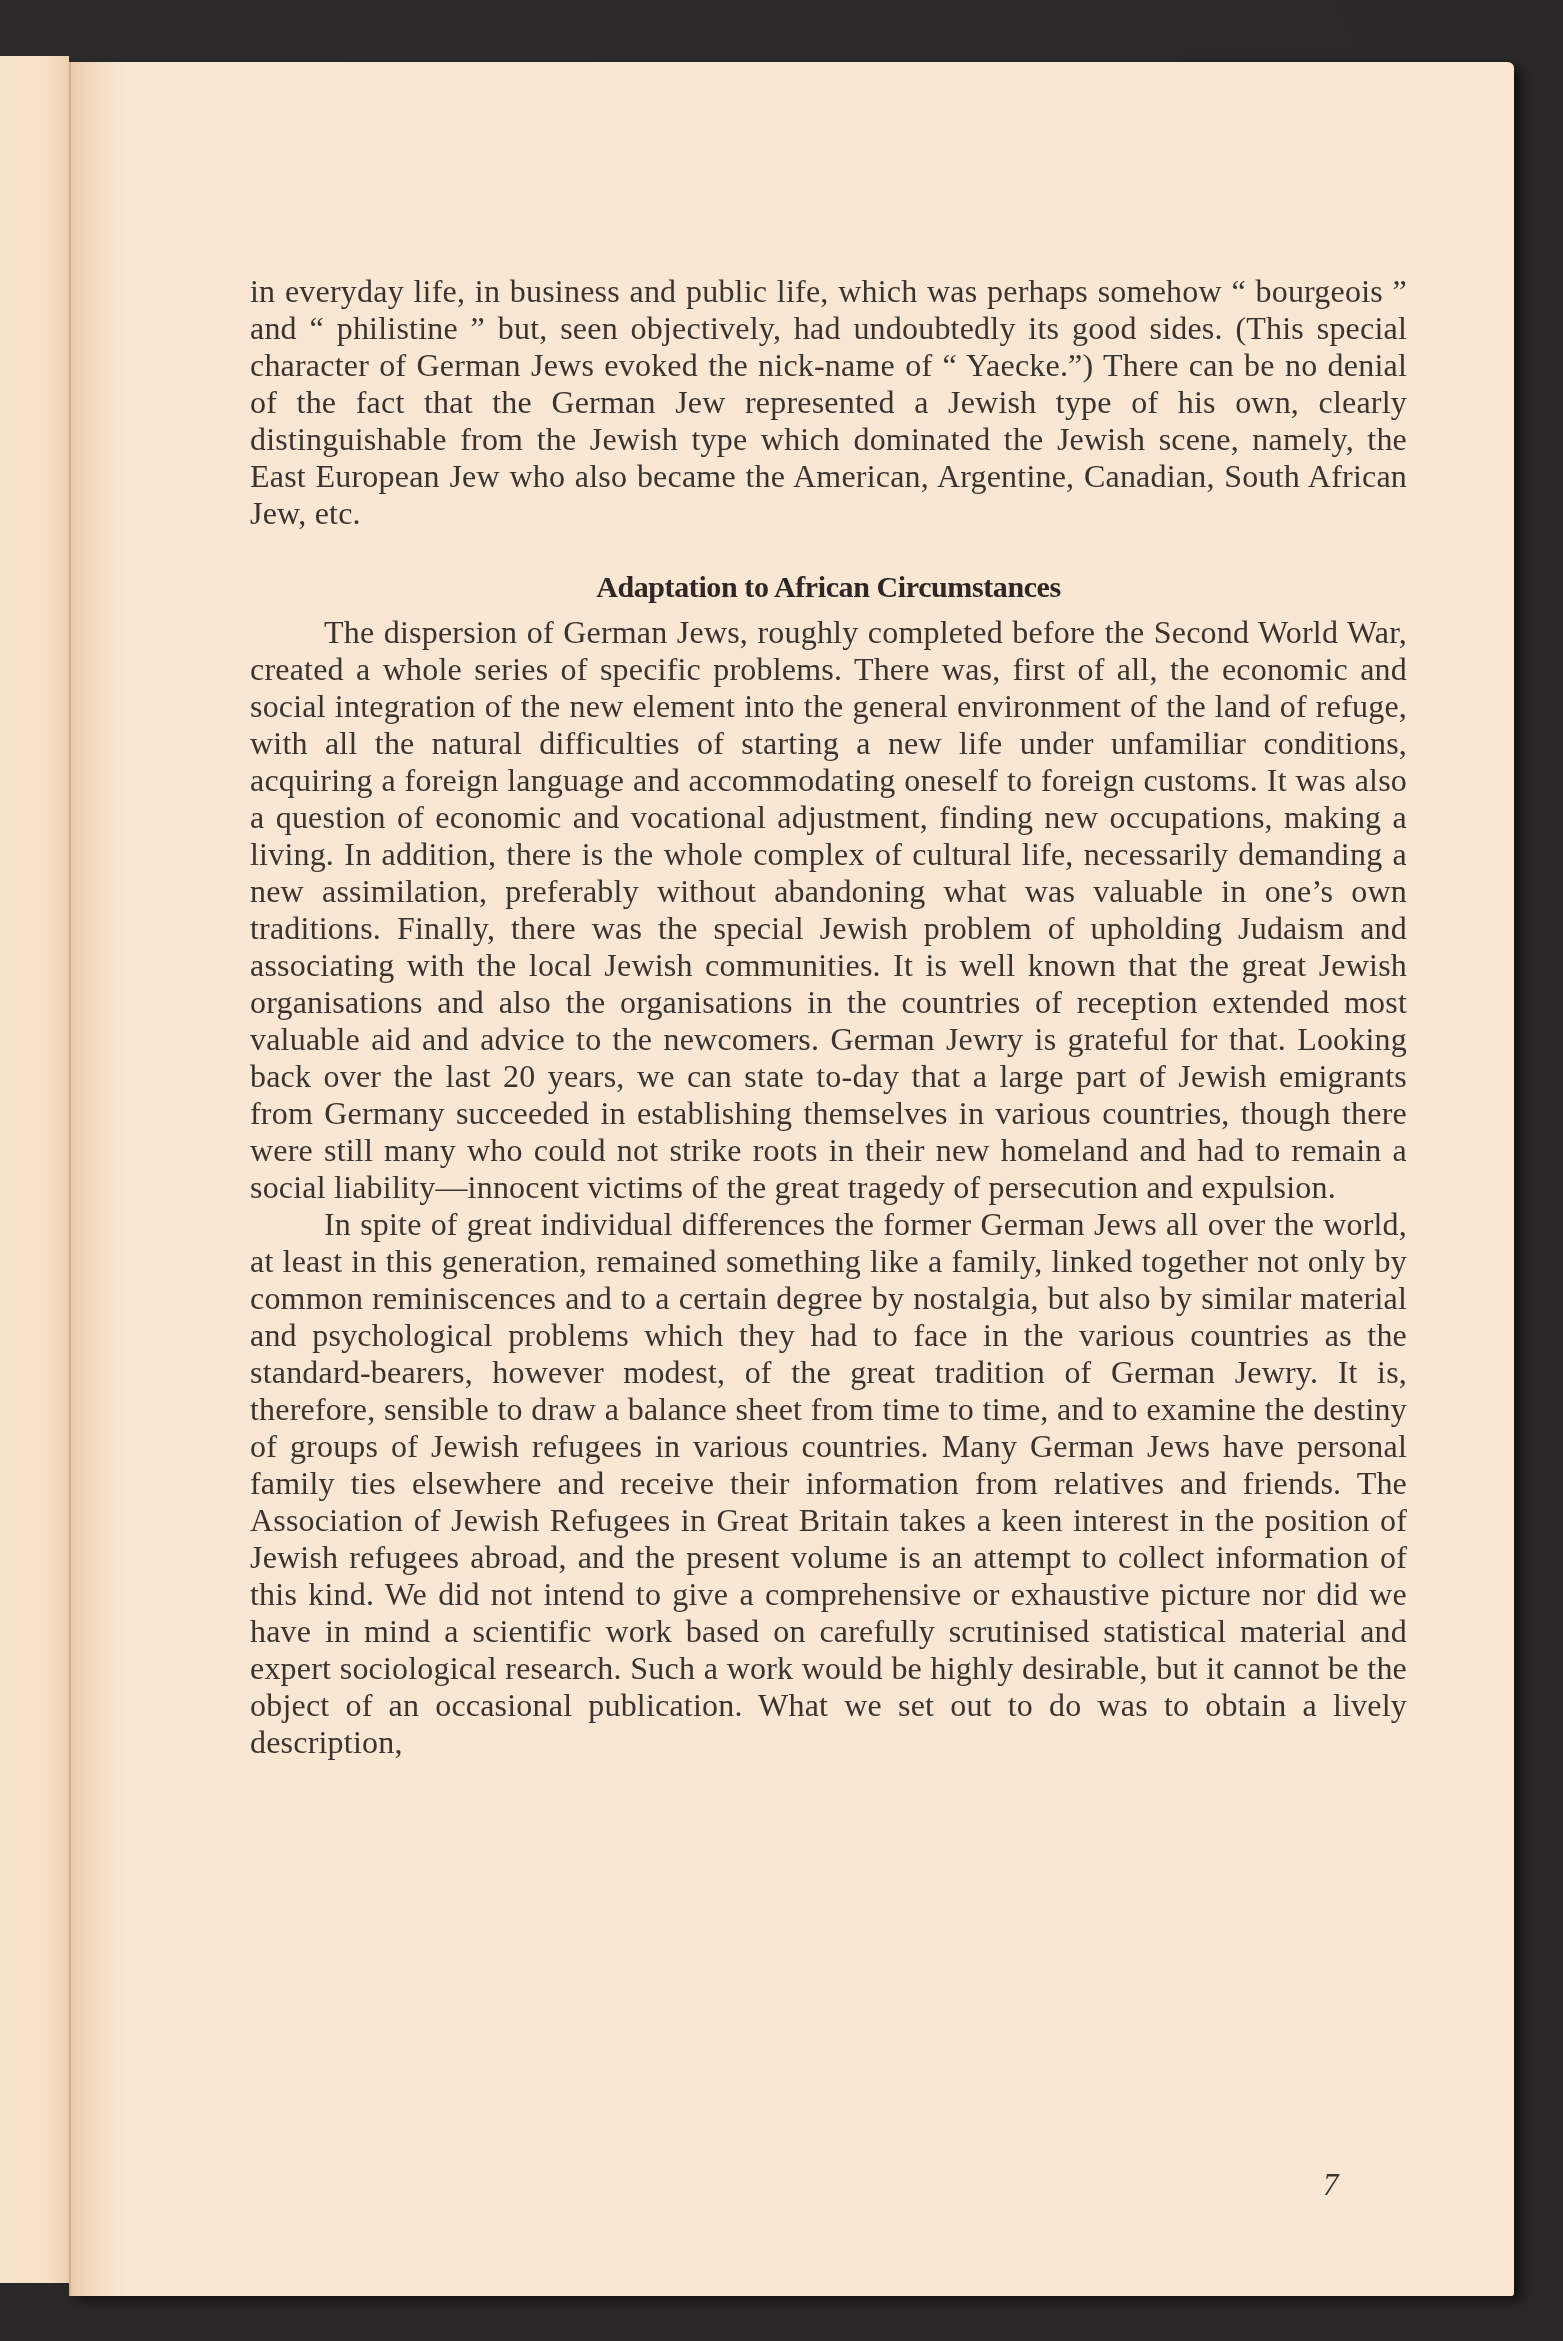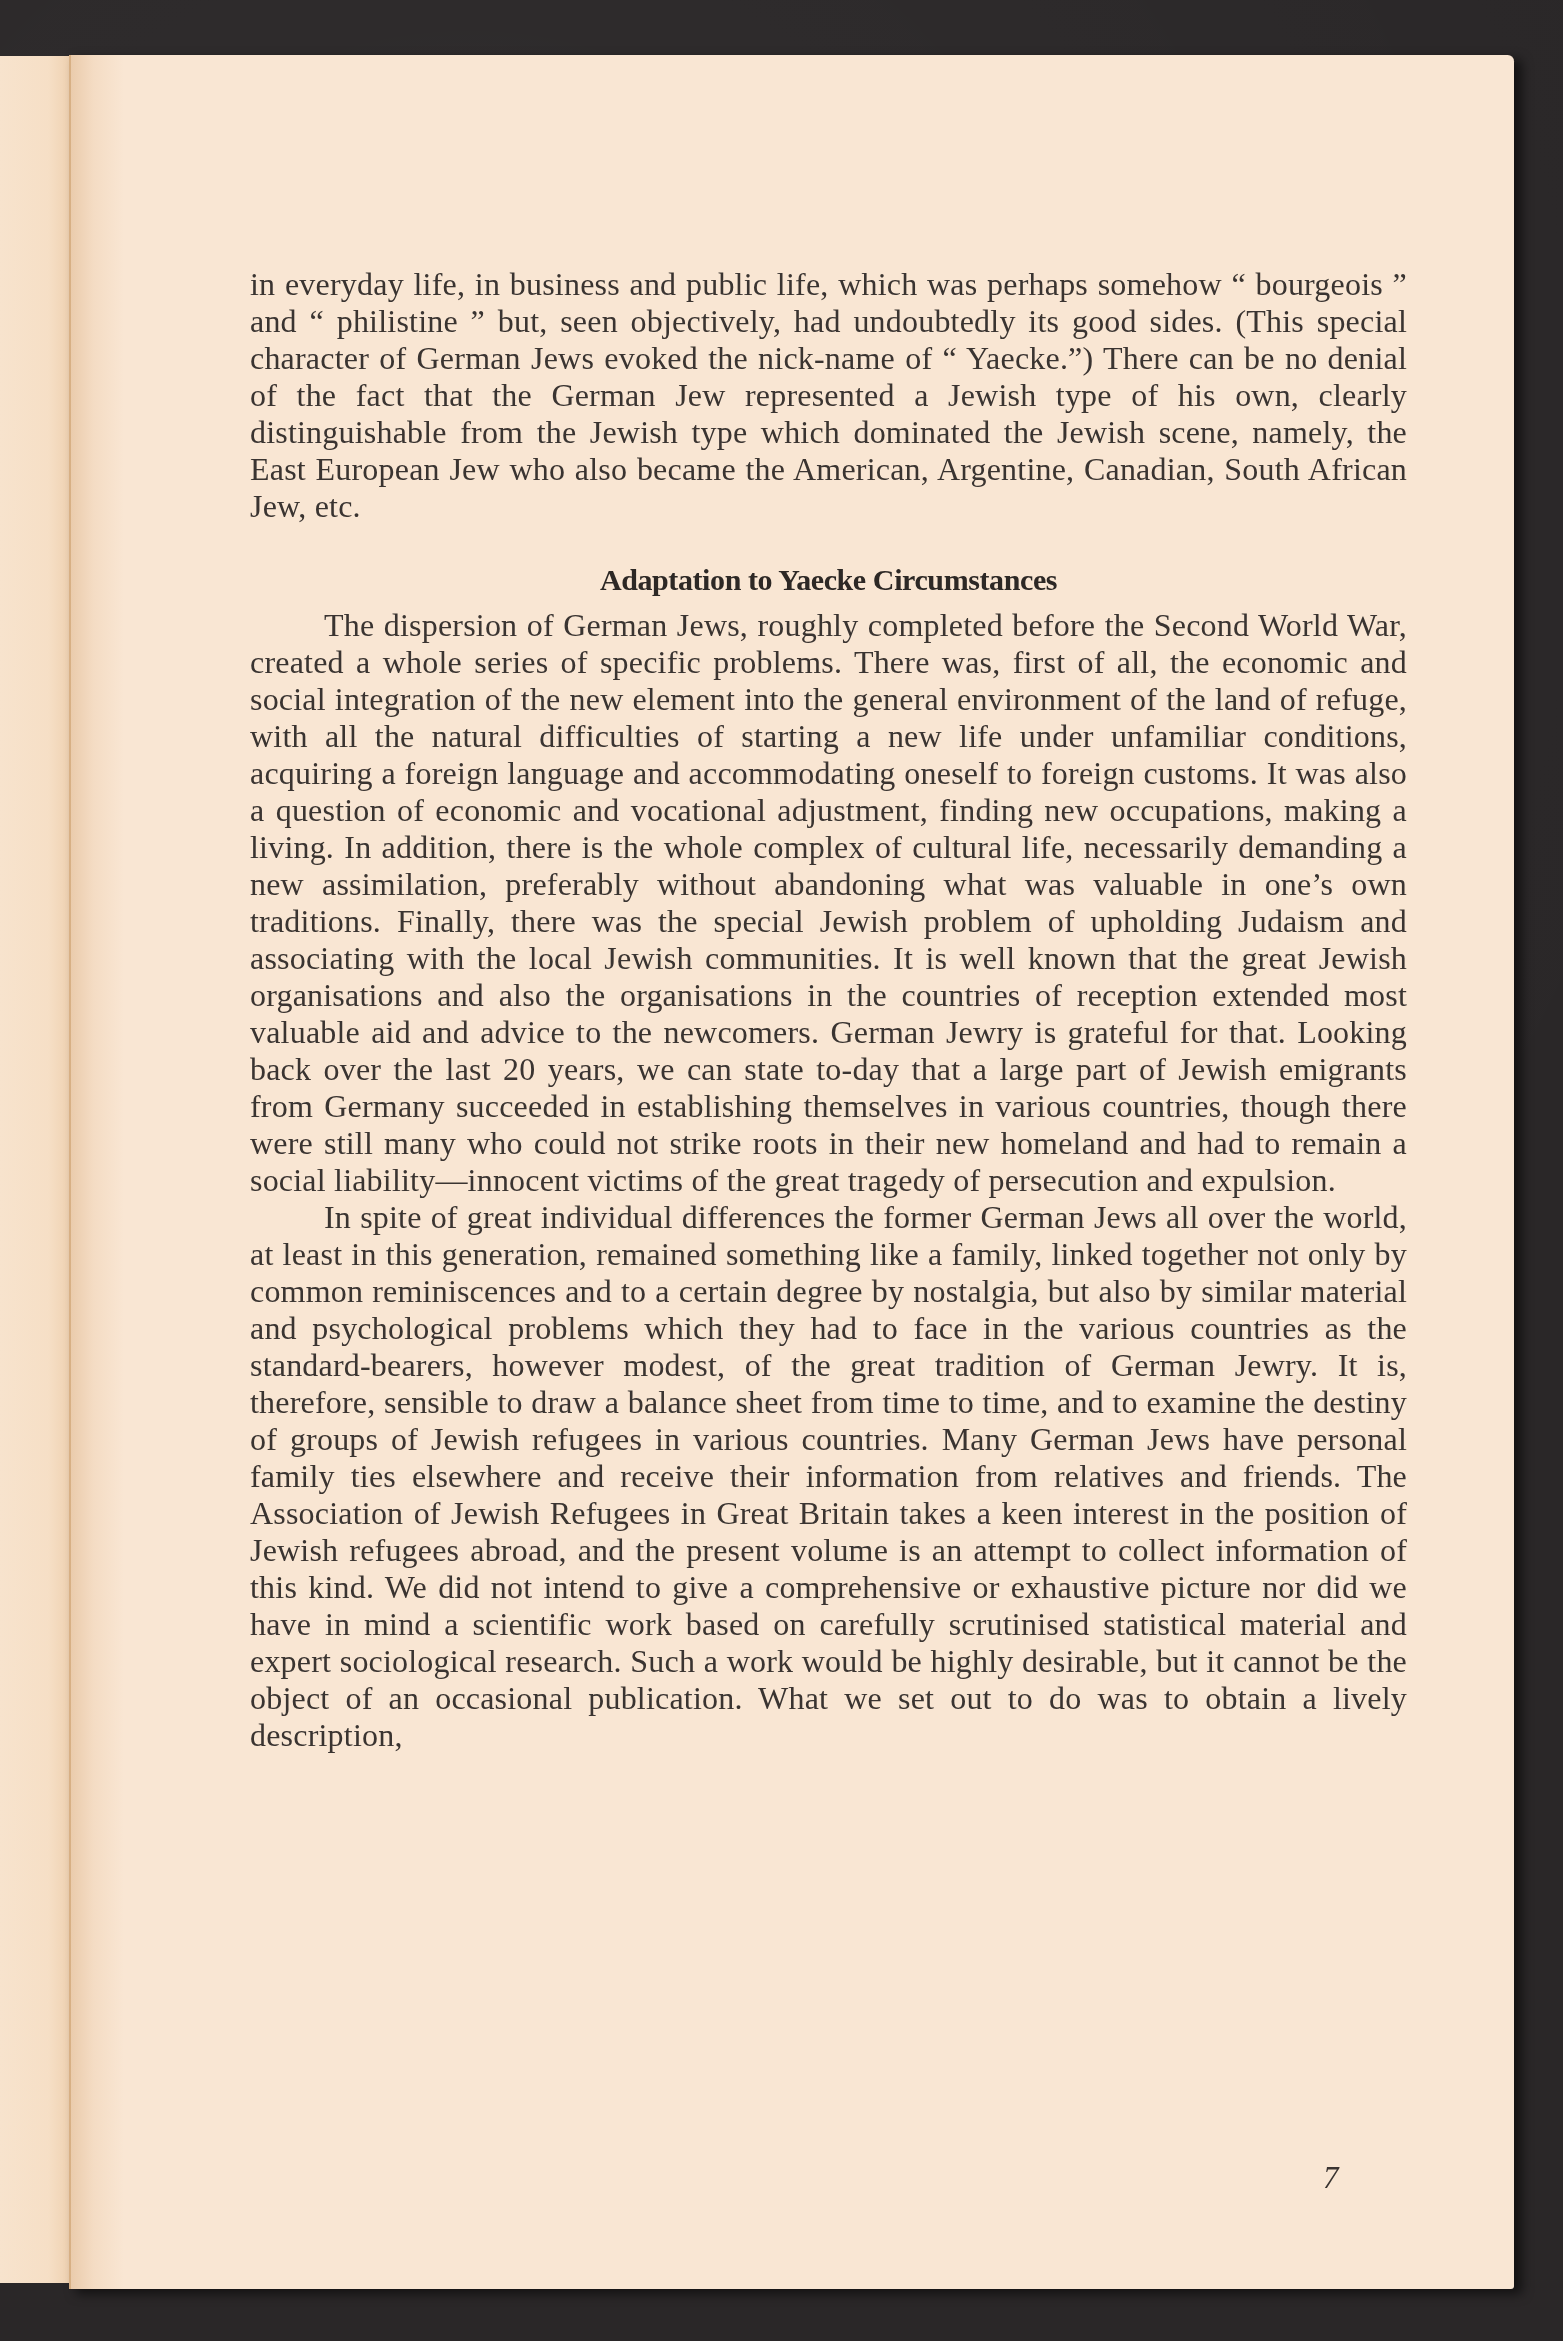--- a/index.html
+++ b/index.html
@@ -25,21 +25,21 @@
     position: absolute;
     left: 0;
     top: 56px;
     width: 69px;
     height: 2227px;
     background: linear-gradient(to right, #f7e3cd 0%, #f6dfc6 70%, #efd2b2 100%);
   }
   .page {
     position: absolute;
     left: 69px;
-    top: 55px;
+    top: 62px;
     width: 1445px;
     height: 2234px;
     background: #f9e6d3;
     border-top-right-radius: 6.3px;
     border-bottom-right-radius: 3.1px;
     box-shadow: 7.8px 4.7px 11px rgba(0,0,0,0.55);
   }
   .gutter-shadow {
     position: absolute;
     left: 0;
@@ -98,21 +98,21 @@
 
 <div class="left-page-strip"></div>
 
 <div class="page">
   <div class="gutter-line"></div>
   <div class="gutter-shadow"></div>
 
   <div class="text-block">
     <p>in everyday life, in business and public life, which was perhaps somehow “ bourgeois ” and “ philistine ” but, seen objectively, had undoubtedly its good sides. (This special character of German Jews evoked the nick-name of “ Yaecke.”) There can be no denial of the fact that the German Jew represented a Jewish type of his own, clearly distinguishable from the Jewish type which dominated the Jewish scene, namely, the East European Jew who also became the American, Argentine, Canadian, South African Jew, etc.</p>
 
-    <p class="section-heading">Adaptation to Yaecke Circumstances</p>
+    <p class="section-heading">Adaptation to African Circumstances</p>
 
     <p class="para-indent">The dispersion of German Jews, roughly completed before the Second World War, created a whole series of specific problems. There was, first of all, the economic and social integration of the new element into the general environment of the land of refuge, with all the natural difficulties of starting a new life under unfamiliar conditions, acquiring a foreign language and accommodating oneself to foreign customs. It was also a question of economic and vocational adjustment, finding new occupations, making a living. In addition, there is the whole complex of cultural life, necessarily demanding a new assimilation, preferably without abandoning what was valuable in one’s own traditions. Finally, there was the special Jewish problem of uphold­ing Judaism and associating with the local Jewish communities. It is well known that the great Jewish organisations and also the organisations in the countries of reception extended most valuable aid and advice to the newcomers. German Jewry is grateful for that. Looking back over the last 20 years, we can state to-day that a large part of Jewish emigrants from Germany succeeded in establishing themselves in various countries, though there were still many who could not strike roots in their new homeland and had to remain a social liability—innocent victims of the great tragedy of persecution and expulsion.</p>
     <p class="para-indent">In spite of great individual differences the former German Jews all over the world, at least in this generation, remained something like a family, linked together not only by common reminiscences and to a certain degree by nostalgia, but also by similar material and psychological problems which they had to face in the various countries as the standard-bearers, however modest, of the great tradition of German Jewry. It is, therefore, sensible to draw a balance sheet from time to time, and to examine the destiny of groups of Jewish refugees in various countries. Many German Jews have personal family ties elsewhere and receive their information from relatives and friends. The Association of Jewish Refugees in Great Britain takes a keen interest in the position of Jewish refugees abroad, and the present volume is an attempt to collect information of this kind. We did not intend to give a comprehensive or exhaustive picture nor did we have in mind a scientific work based on carefully scrutinised statistical material and expert sociological research. Such a work would be highly desirable, but it cannot be the object of an occasional publication. What we set out to do was to obtain a lively description,</p>
   </div>
 
   <div class="page-number">7</div>
 </div>
 
 
 </body></html>

